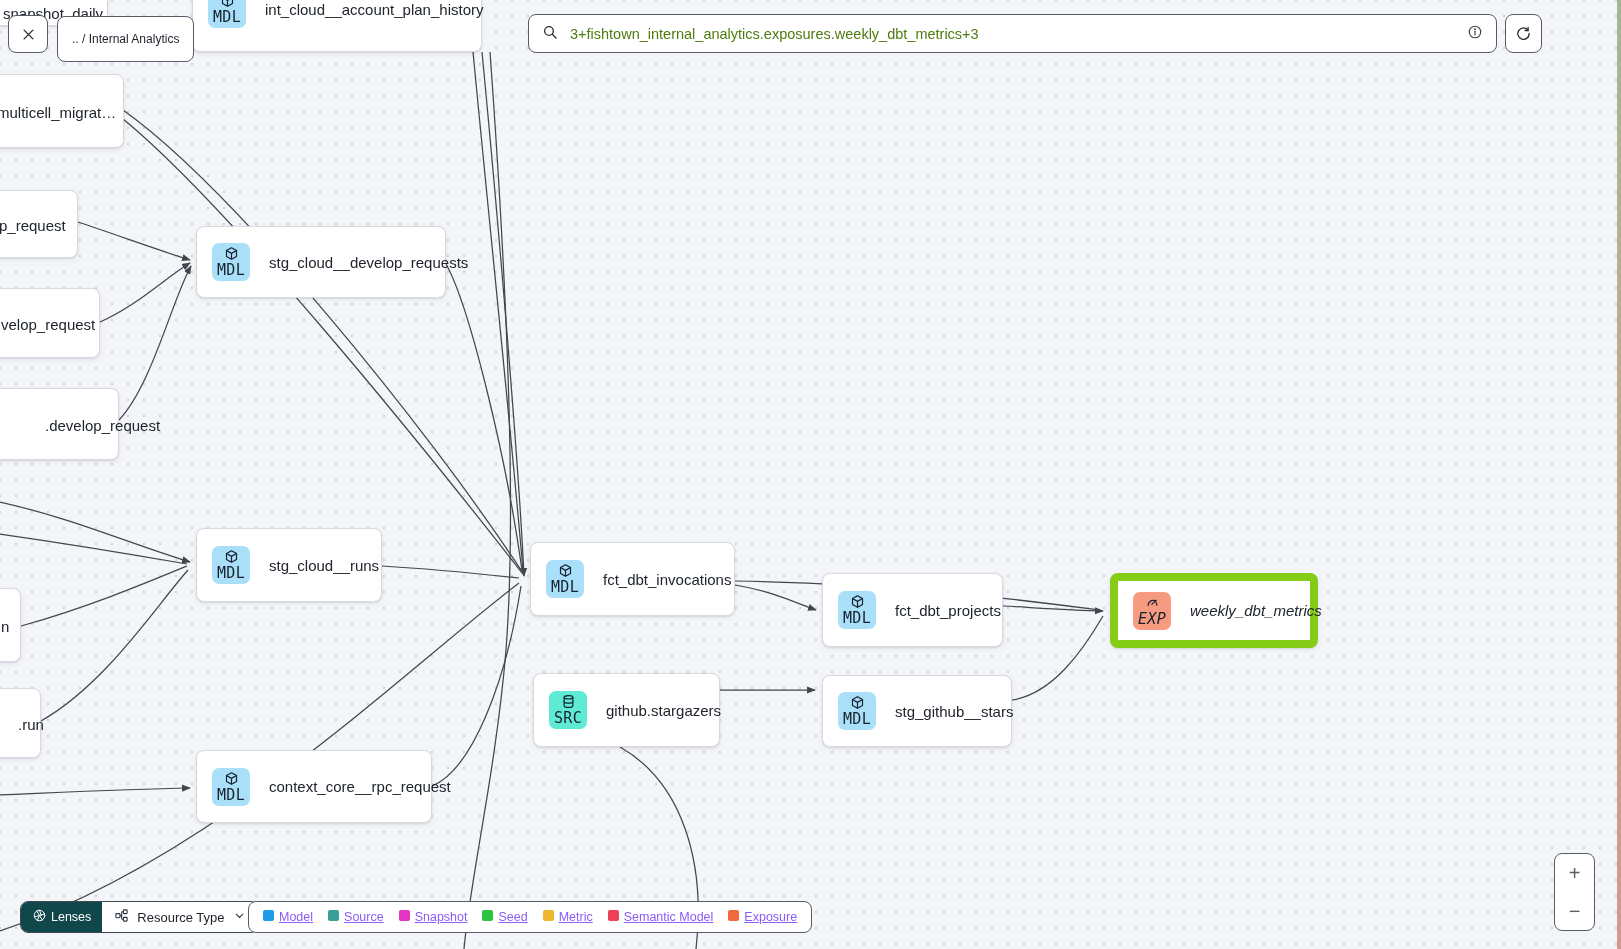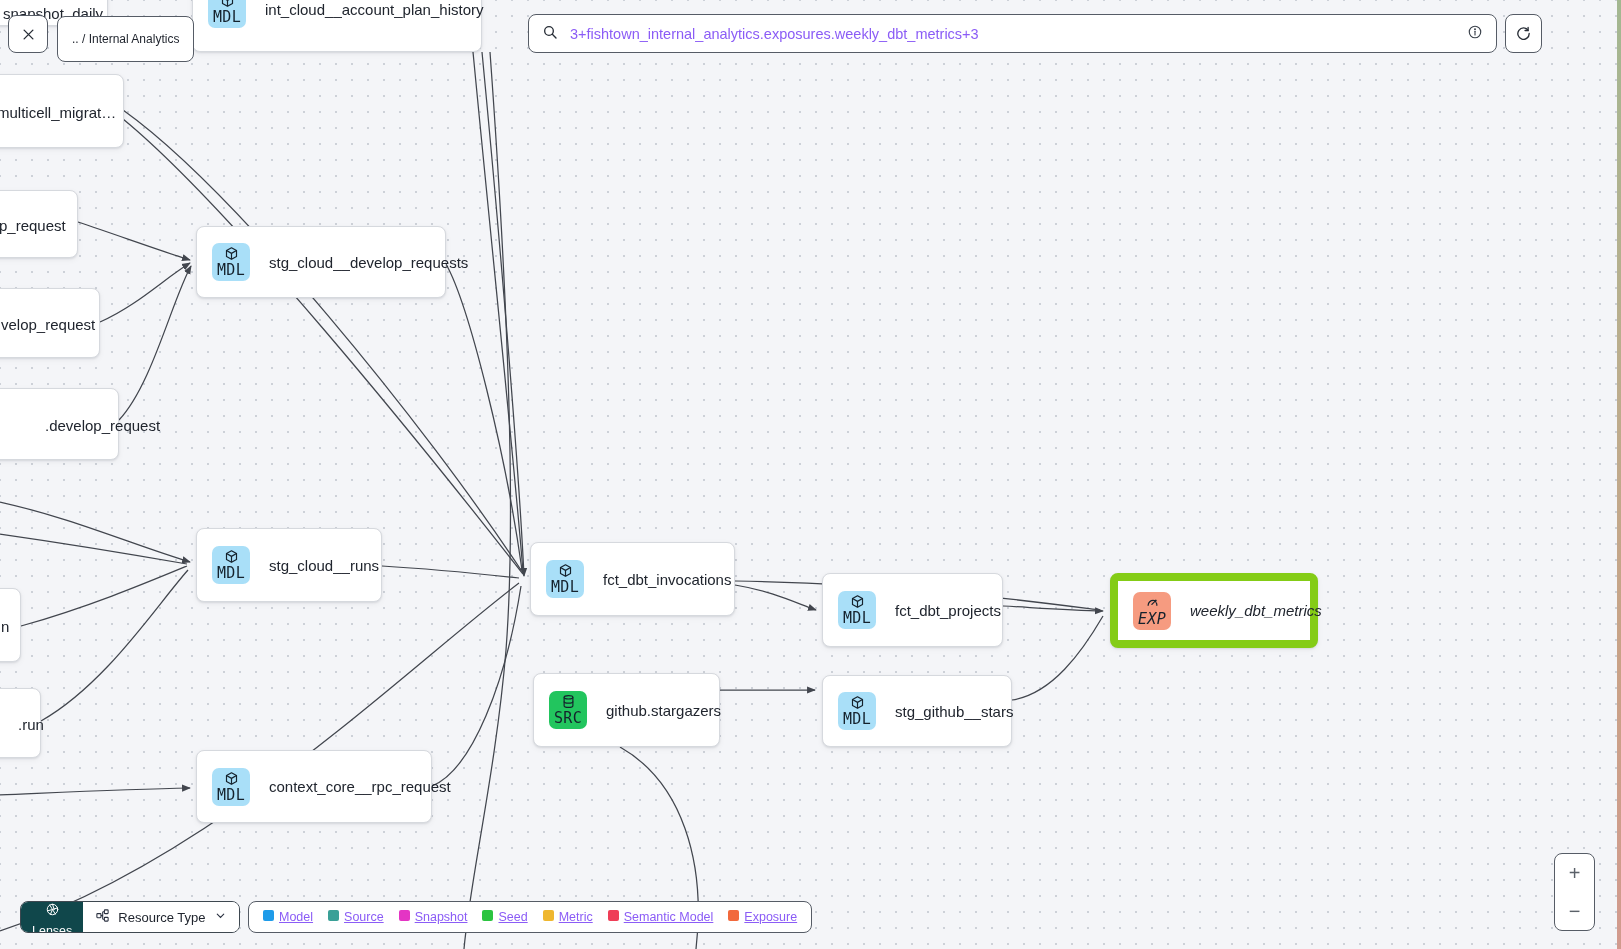--- a/index.html
+++ b/index.html
@@ -25,27 +25,27 @@
   .badge svg{width:15px;height:15px;display:block;}
   .badge .blabel{font-family:"DejaVu Sans Mono",monospace;font-size:15px;line-height:1;margin-top:2px;letter-spacing:.3px;}
   .nlabel{font-size:15px;color:#20252e;white-space:nowrap;}
   .nlabel.abs{position:absolute;transform:translateY(-50%);}
   
   .float{position:absolute;background:#fff;border:1px solid #565c66;border-radius:8px;box-sizing:border-box;z-index:5;}
   #close-btn{left:8px;top:15px;width:40px;height:38px;display:flex;align-items:center;justify-content:center;cursor:pointer;}
   #breadcrumb{left:57px;top:16px;height:46px;display:flex;align-items:center;padding:0 14px;
     font-size:12px;color:#1d222b;cursor:pointer;white-space:nowrap;}
   #searchbar{left:528px;top:14px;width:969px;height:39px;display:flex;align-items:center;gap:10px;padding:0 13px;}
-  #searchbar input{flex:1;border:0;outline:none;background:transparent;font-family:inherit;font-size:14.5px;color:#8b5cf6;}
+  #searchbar input{flex:1;border:0;outline:none;background:transparent;font-family:inherit;font-size:14.5px;color:#4d7c0f;}
   #refresh-btn{left:1505px;top:14px;width:37px;height:39px;display:flex;align-items:center;justify-content:center;cursor:pointer;}
   .icon-btn svg{display:block;}
   
   #lens-ctl{left:20px;top:901px;height:32px;display:flex;border:1px solid #3e4850;border-radius:8px;
     overflow:hidden;z-index:5;position:absolute;box-sizing:border-box;cursor:pointer;}
-  #lenses-btn{display:flex;align-items:center;gap:4px;padding:0 11px;color:#fff;font-size:12.5px;flex-direction:column;}
+  #lenses-btn{display:flex;align-items:center;gap:4px;padding:0 11px;color:#fff;font-size:12.5px;}
   #rt-btn{background:#fff;display:flex;align-items:center;gap:8px;padding:0 12px;font-size:13px;color:#20252e;}
   #legend{left:248px;top:901px;height:32px;display:flex;align-items:center;gap:15px;padding:0 14px;z-index:5;}
   .legend-item{display:flex;align-items:flex-start;font-size:12.5px;color:#8b5cf6;white-space:nowrap;text-decoration:underline;}
   .legend-sq{width:11px;height:11px;border-radius:2px;margin-right:5px;flex:0 0 auto;}
   
   #zoom-ctl{left:1554px;top:853px;width:41px;height:78px;display:flex;flex-direction:column;padding:0;z-index:5;}
   #zoom-ctl .zbtn{flex:1;display:flex;align-items:center;justify-content:center;background:none;border:0;
     font-size:20px;color:#5b6169;cursor:pointer;font-family:inherit;}
   #zoom-in{border-bottom:1px solid #565c66;}
   #edge-strip{position:absolute;right:0;top:0;width:4px;height:949px;z-index:9;
@@ -161,21 +161,21 @@
           <svg viewBox="0 0 24 24" fill="none" stroke="currentColor" stroke-width="1.9" stroke-linejoin="round">
             <path d="M12 2.8 L20 7.3 L20 16.7 L12 21.2 L4 16.7 L4 7.3 Z"></path>
             <path d="M4 7.3 L12 11.8 L20 7.3 M12 11.8 L12 21.2"></path>
           </svg>
         </span>
         <span class="blabel">MDL</span>
       </div>
       <span class="nlabel">fct_dbt_invocations</span>
     </div>
     <div class="node" style="left: 533px; top: 673px; width: 187px; height: 74px;">
-      <div class="badge" style="background: #22c55e;">
+      <div class="badge" style="background: #5eead4;">
         <span>
           <svg viewBox="0 0 24 24" fill="none" stroke="currentColor" stroke-width="1.9">
             <ellipse cx="12" cy="5.3" rx="7" ry="2.7"></ellipse>
             <path d="M5 5.3 V18.6 C5 20.1 8.1 21.3 12 21.3 C15.9 21.3 19 20.1 19 18.6 V5.3"></path>
             <path d="M5 12 C5 13.5 8.1 14.7 12 14.7 C15.9 14.7 19 13.5 19 12"></path>
           </svg>
         </span>
         <span class="blabel">SRC</span>
       </div>
       <span class="nlabel">github.stargazers</span>

